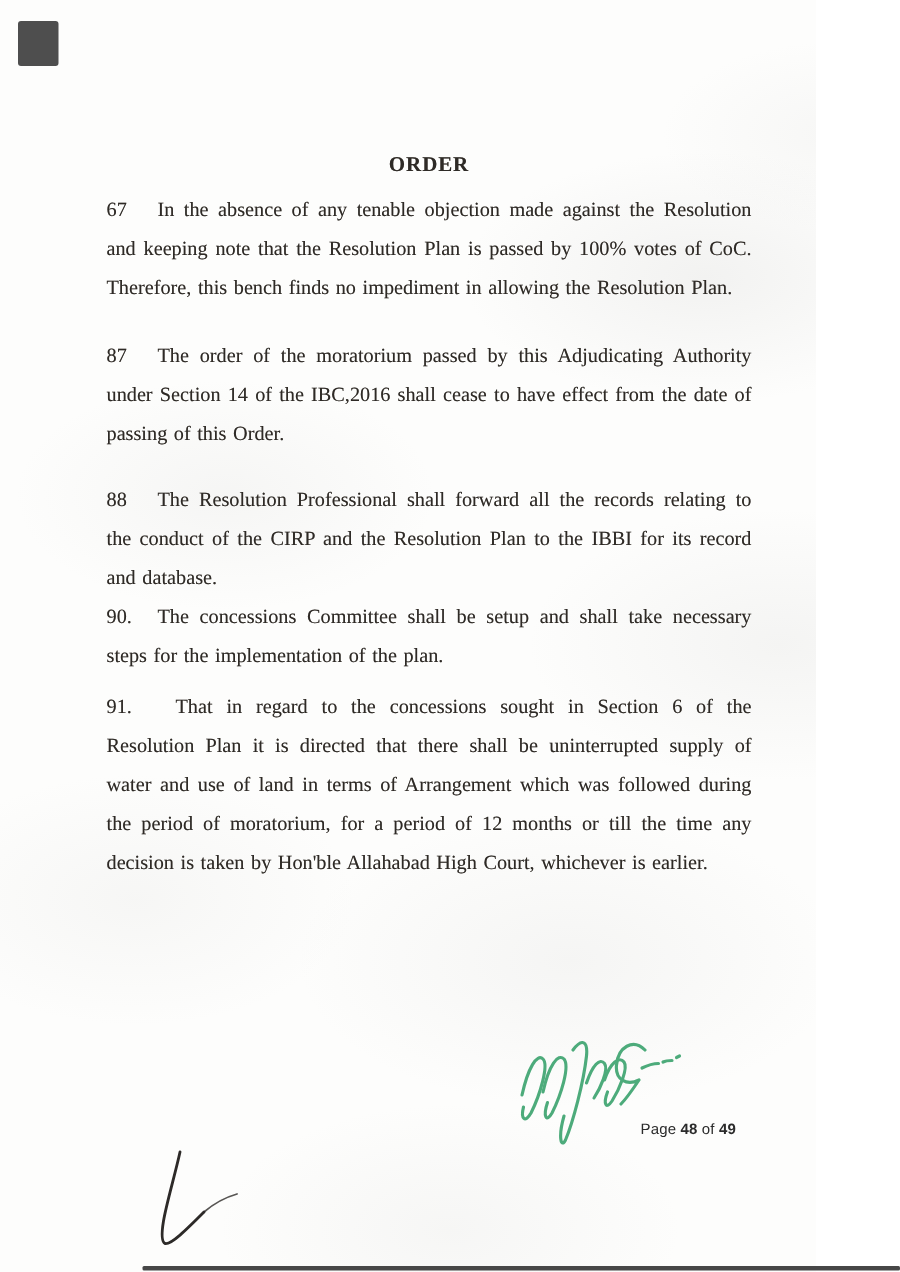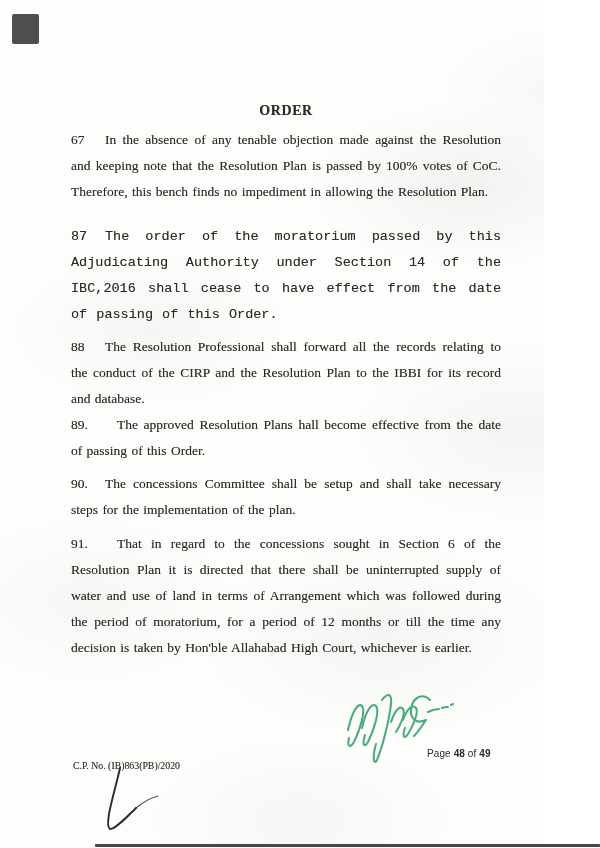--- a/index.html
+++ b/index.html
@@ -49,21 +49,21 @@
     word-spacing: 1px;
     margin: 0;
     text-shadow: 0 0 0.4px rgba(56,48,40,0.45);
   }
   .para .num {
     display: inline-block;
     min-width: 34px;
   }
   .para.wide-num .num { min-width: 46px; }
   .mb-a { margin-bottom: 19px; }
-  .mb-b { margin-bottom: 6px; font-family: Liberation Mono, monospace; }
+  .mb-b { margin-bottom: 18px; }
   .mb-c { margin-bottom: 0px; }
   .mb-d { margin-bottom: 7px; }
   .mb-e { margin-bottom: 8px; }
   .signature {
     position: absolute;
     left: 338px;
     top: 678px;
     width: 118px;
     height: 88px;
   }
@@ -122,21 +122,20 @@
 
   <div class="content">
     <div class="order-heading">ORDER</div>
 
     <p class="para mb-a"><span class="num">67</span><span>In the absence of any tenable objection made against the Resolution and keeping note that the Resolution Plan is passed by 100% votes of CoC. Therefore, this bench finds no impediment in allowing the Resolution Plan.</span></p>
 
     <p class="para mb-b"><span class="num">87</span><span>The order of the moratorium passed by this Adjudicating Authority under Section 14 of the IBC,2016 shall cease to have effect from the date of passing of this Order.</span></p>
 
     <p class="para mb-c"><span class="num">88</span><span>The Resolution Professional shall forward all the records relating to the conduct of the CIRP and the Resolution Plan to the IBBI for its record and database.</span></p>
 
-    <p class="para wide-num mb-d"><span class="num">89.</span><span>The approved Resolution Plans hall become effective from the date of passing of this Order.</span></p>
 
     <p class="para mb-e"><span class="num">90.</span><span>The concessions Committee shall be setup and shall take necessary steps for the implementation of the plan.</span></p>
 
     <p class="para wide-num"><span class="num">91.</span><span>That in regard to the concessions sought in Section 6 of the Resolution Plan it is directed that there shall be uninterrupted supply of water and use of land in terms of Arrangement which was followed during the period of moratorium, for a period of 12 months or till the time any decision is taken by Hon'ble Allahabad High Court, whichever is earlier.</span></p>
   </div>
 
   <svg class="signature" viewBox="0 0 118 88" xmlns="http://www.w3.org/2000/svg">
     <g fill="none" stroke="#3fa571" stroke-width="2.1" stroke-linecap="round" stroke-linejoin="round" opacity="0.92">
       <path d="M10,52 C14,34 20,24 24,28 C28,32 22,52 16,64 C12,71 9,68 11,60"></path>
       <path d="M24,50 C28,32 34,24 38,28 C42,33 36,52 30,64 C26,71 24,66 27,57"></path>
@@ -146,21 +145,20 @@
       <path d="M92,22 C84,14 74,20 73,32 C72,42 80,46 88,42 C84,48 80,54 76,58"></path>
       <path d="M90,34 C94,32 98,31 101,31"></path>
       <path d="M104,30 C106,29 108,29 110,29"></path>
       <path d="M113,27 l2,-1"></path>
     </g>
   </svg>
 
   <div class="page-number"><span>Page </span><span class="bold">48</span><span> of </span><span class="bold">49</span></div>
 
   <div class="footer">
-    <div>C.P. No. (IB)863(PB)/2020</div>
   </div>
 
   <svg class="pen-mark" viewBox="0 0 80 72" xmlns="http://www.w3.org/2000/svg">
     <g fill="none" stroke="#2d2a28" stroke-linecap="round" stroke-linejoin="round">
       <path d="M24,2 C21,16 15,36 13,48 C11.5,57 12,62 14,63 C18,64 28,54 40,42" stroke-width="1.9"></path>
       <path d="M40,42 C47,36 55,32 62,30" stroke-width="1.2" opacity="0.8"></path>
     </g>
   </svg>
 
   <div class="scan-bottom-line"></div>

